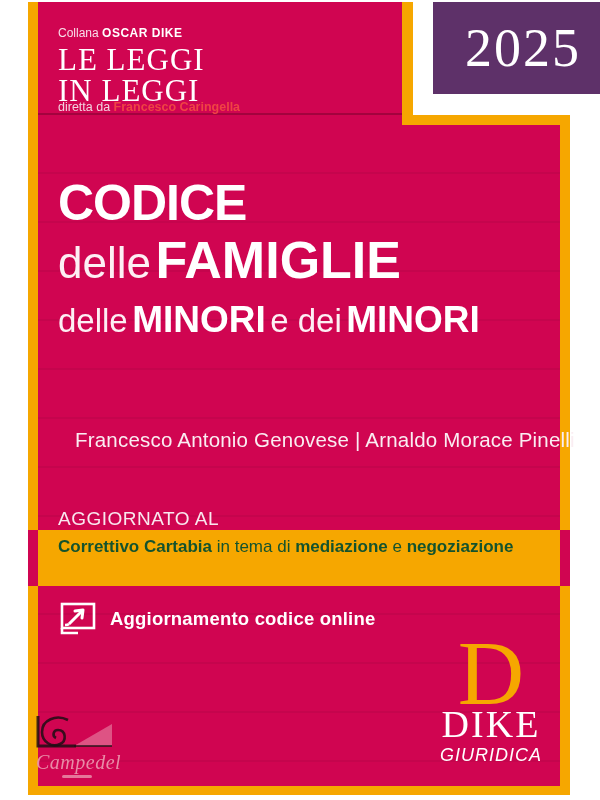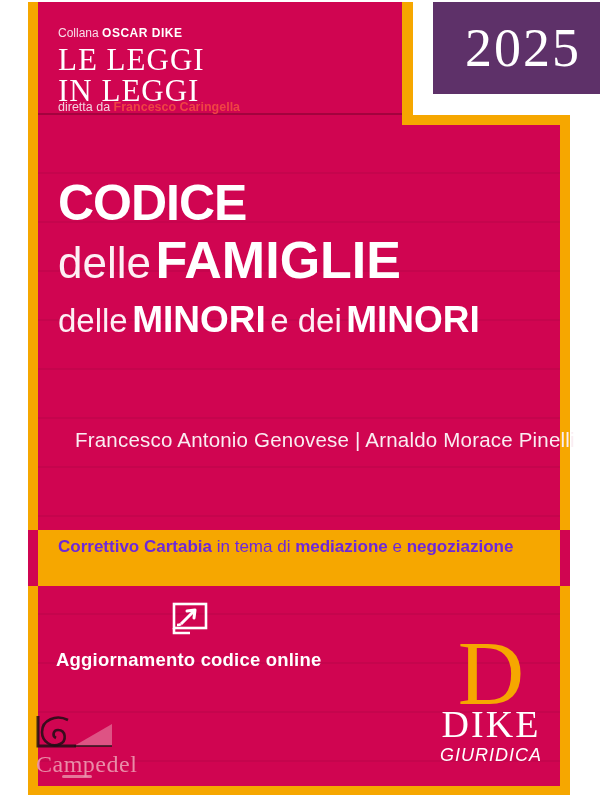--- a/index.html
+++ b/index.html
@@ -49,43 +49,43 @@
   #title3{top:299px;}
   #title3 .light{font-size:33px;}
   #title3 .bold{font-size:37px;}
 
   
   #authors{left:75px;top:428px;font-size:20.5px;color:#FAEDF2;letter-spacing:0.2px;}
 
   
   #agg{left:58px;top:508px;font-size:19px;color:#F9E7EE;letter-spacing:0.5px;}
   #band{left:38px;top:530px;width:522px;height:56px;background:#F6A700;z-index:2;}
-  #band-inner{padding:5px 0 0 20px;font-size:17px;line-height:24px;color:#6d28d9;}
+  #band-inner{padding:5px 0 0 20px;font-size:17px;line-height:24px;color:#14532d;}
   #band-inner b{font-weight:700;}
   #notch-l{left:28px;top:530px;width:10px;height:56px;z-index:3;}
   #notch-r{left:560px;top:530px;width:10px;height:56px;z-index:3;}
 
   
-  #online{left:56px;top:601px;display:flex;align-items:center;gap:12px;flex-direction:column;}
+  #online{left:56px;top:601px;display:flex;align-items:center;gap:12px;}
   #online .lbl{font-size:18.5px;font-weight:700;color:#fff;letter-spacing:0.2px;}
 
   
   #pub-d{right:53px;top:634px;width:112px;text-align:center;
          font-family:"Liberation Serif",serif;font-size:92px;line-height:78px;
          color:#F6A700;font-weight:400;}
   #pub-name{right:53px;top:704px;width:112px;text-align:center;
             font-family:"Liberation Serif",serif;font-size:38px;line-height:40px;
             color:#fff;letter-spacing:2px;}
   #pub-div{right:53px;top:745px;width:112px;text-align:center;
            font-size:18px;color:#fff;letter-spacing:1px;font-style:italic;}
 
   
   #wm{left:34px;top:714px;width:110px;height:82px;z-index:4;}
   #wm-name{position:absolute;left:2px;top:37px;font-family:"Liberation Serif",serif;
-           font-size:24px;color:rgba(234,148,172,0.95);
+           font-style:italic;font-size:20px;color:rgba(234,148,172,0.95);
            letter-spacing:0.5px;}
   #wm-sub{position:absolute;left:28px;top:61px;width:30px;height:3px;
           background:rgba(234,148,172,0.8);border-radius:2px;}
 
   .z5{z-index:5;}
 </style>
 </head>
 <body>
 
 <div class="page">
@@ -121,20 +121,21 @@
   </div>
   <div class="abs z5 ttl" id="title3">
     <span class="light">delle</span>
     <span class="bold">MINORI</span>
     <span class="light">e dei</span>
     <span class="bold">MINORI</span>
   </div>
 
   <div class="abs z5" id="authors">Francesco Antonio Genovese | Arnaldo Morace Pinelli</div>
 
+  <div class="abs z5" id="agg">AGGIORNATO AL</div>
   <div class="abs" id="band">
     <div id="band-inner">
       <div><b>Correttivo Cartabia</b><span> in tema di </span><b>mediazione</b><span> e </span><b>negoziazione</b></div>
     </div>
   </div>
   <div class="abs crimson" id="notch-l"></div>
   <div class="abs crimson" id="notch-r"></div>
 
   <div class="abs z5" id="online">
     <svg width="42" height="36" viewBox="0 0 42 36">

